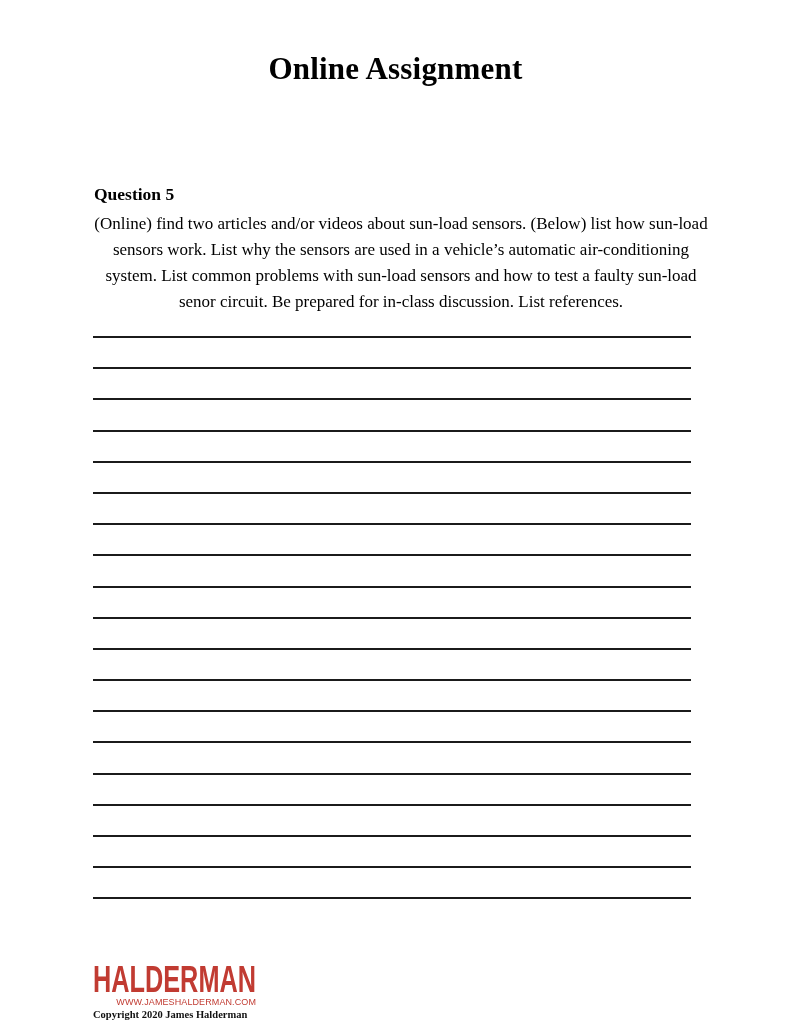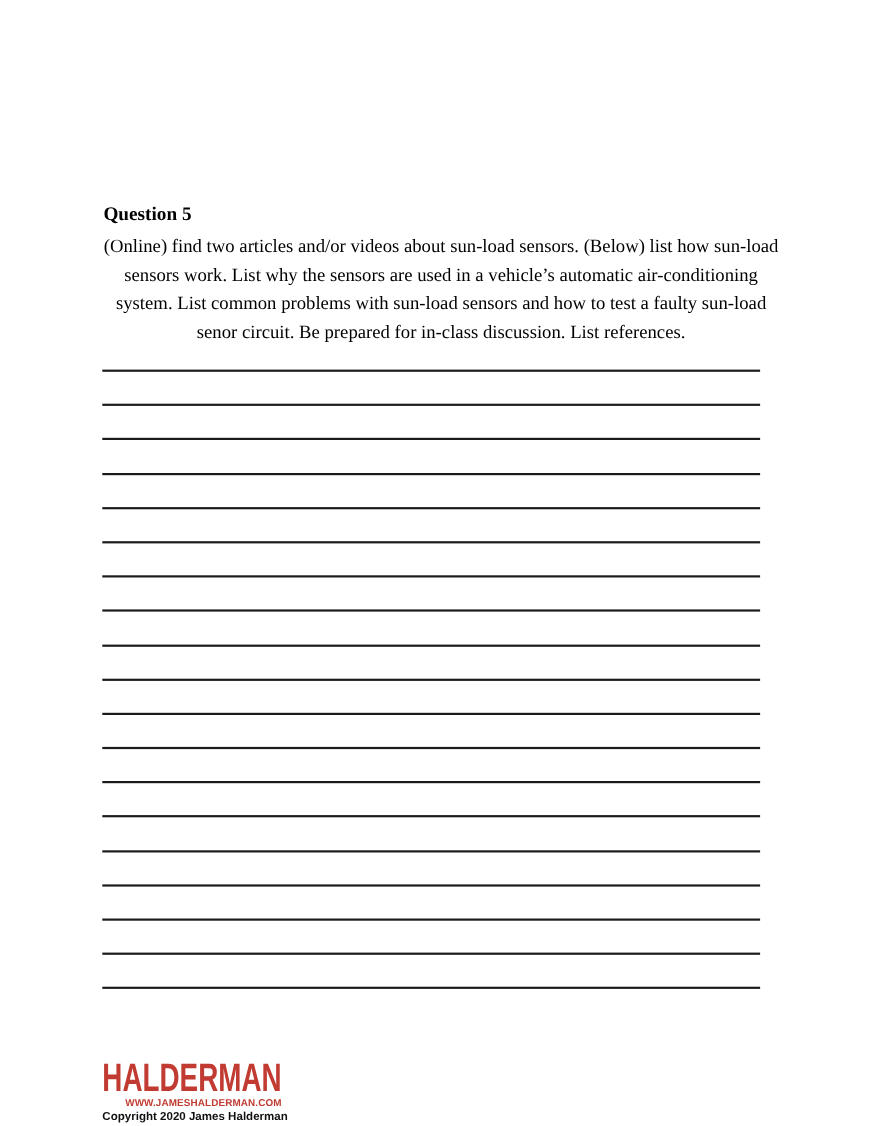--- a/index.html
+++ b/index.html
@@ -63,40 +63,41 @@
     position: absolute;
     left: 93px;
     top: 963px;
   }
   .logo-wrap { width: 165px; height: 34px; }
   .footer-website {
     width: 163px;
     margin-top: 0px;
     text-align: right;
     font-family: "Liberation Sans", sans-serif;
-    font-weight: bold;
+    font-weight: normal;
     font-size: 9px;
     letter-spacing: 0.1px;
     color: #c13b32;
     white-space: nowrap;
   }
   .footer-copyright {
     margin-top: 2px;
-    font-family: Liberation Sans, sans-serif;
+    font-family: Liberation Serif, serif;
     font-weight: bold;
     font-size: 10.5px;
     color: #111;
     white-space: nowrap;
   }
 </style>
 </head>
 <body>
 
 <div class="page">
 
+  <div class="doc-title">Online Assignment</div>
 
 
   <div class="question-label">Question 5</div>
 
   <div class="question-prompt">(Online) find two articles and/or videos about sun-load sensors. (Below) list how sun-load sensors work. List why the sensors are used in a vehicle’s automatic air-conditioning system. List common problems with sun-load sensors and how to test a faulty sun-load senor circuit. Be prepared for in-class discussion. List references.</div>
 
   <div class="answer-lines">
       <div class="answer-line"></div>
       <div class="answer-line"></div>
       <div class="answer-line"></div>

